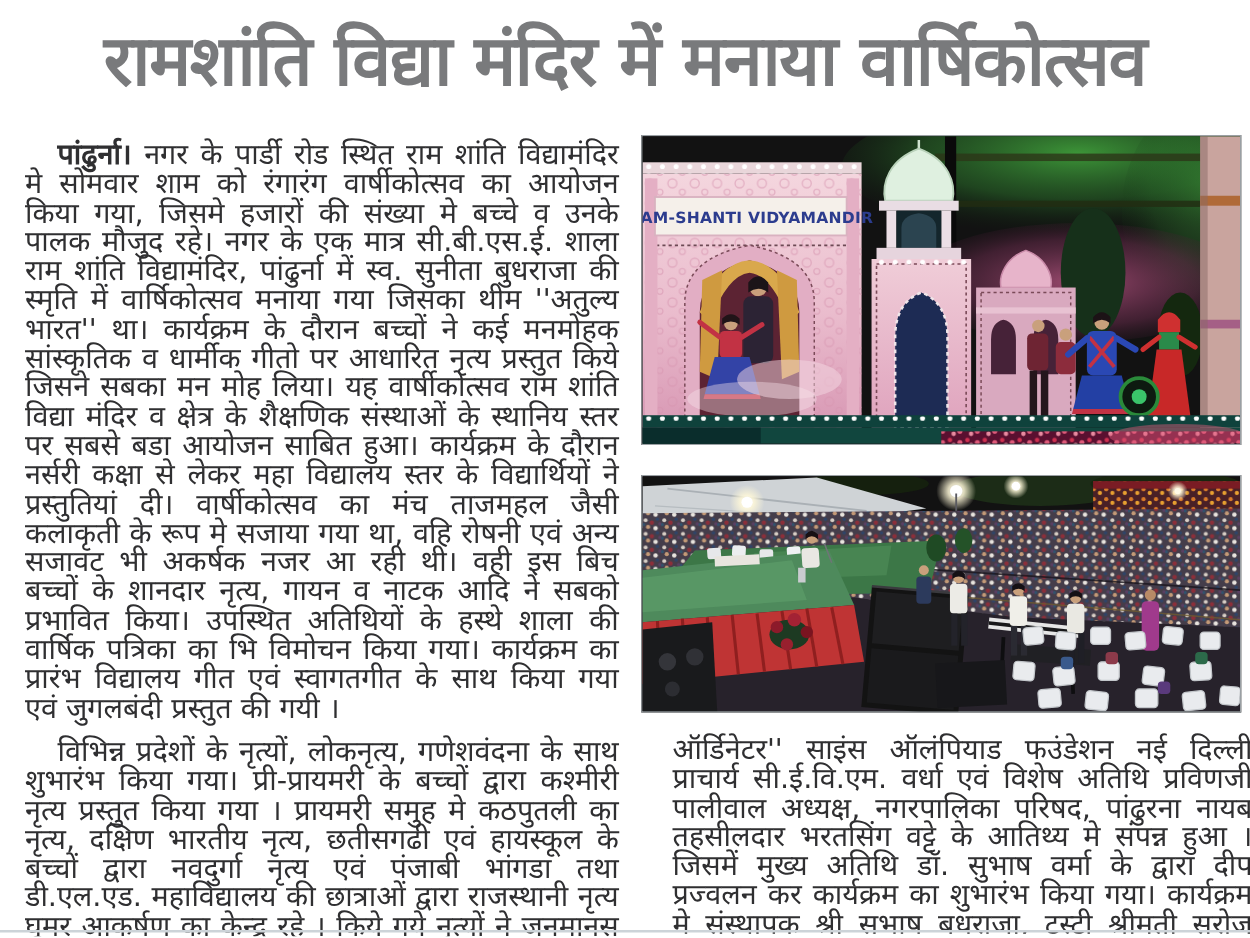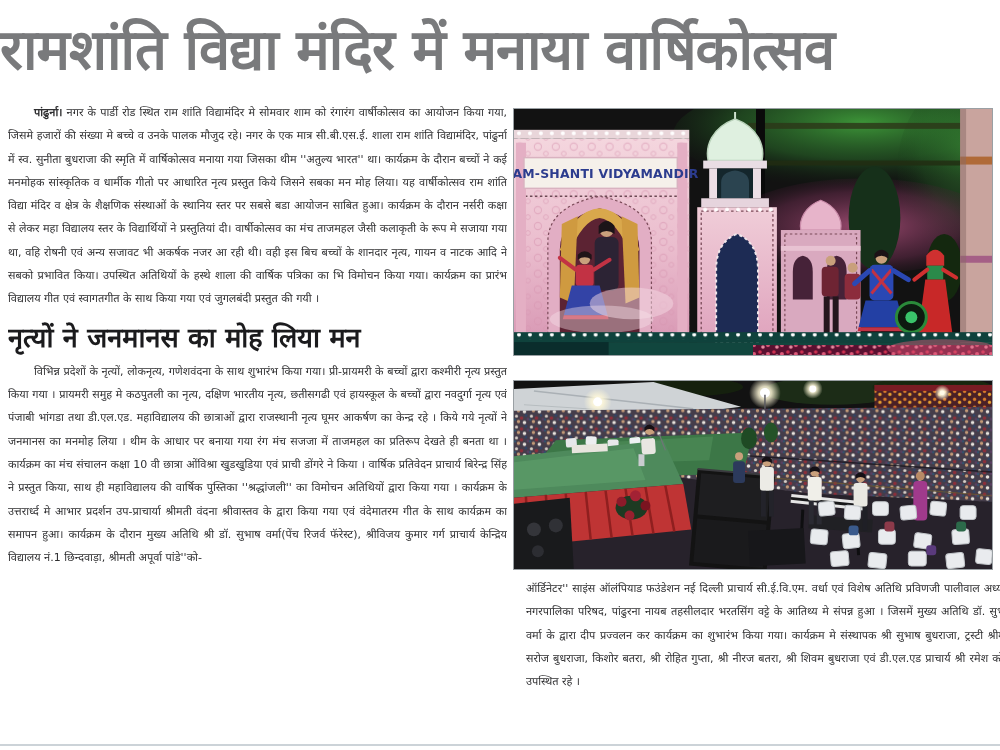--- a/index.html
+++ b/index.html
@@ -3,30 +3,30 @@
 <meta charset="utf-8">
 <style>
   html,body{margin:0;padding:0;}
   body{
     width:1000px;height:750px;position:relative;background:#ffffff;
     font-family:"DejaVu Sans","Liberation Sans",sans-serif;
     overflow:hidden;
   }
   .headline{
     position:absolute;top:4px;left:0;width:1000px;height:96px;
-    text-align:left;font-weight:bold;font-size:56px;line-height:92px;
+    text-align:center;font-weight:bold;font-size:56px;line-height:92px;
     color:#797a7c;letter-spacing:-1px;white-space:nowrap;
   }
   .left-col{
     position:absolute;left:8px;top:101px;width:499px;height:648px;
     overflow:hidden;
   }
   .body-text{
-    font-size:11px;line-height:23.3px;text-align:justify;
-    color:#2f2f31;margin:0;
+    font-size:23px;line-height:23.3px;text-align:justify;
+    color:#2f2f31;margin:12px;
   }
   .indent{text-indent:26px;}
   .dateline{font-weight:bold;}
   .subheading{
     font-size:27px;font-weight:bold;color:#1b1b1d;
     margin:11px 0 7px 0;line-height:1.15;text-align:left;
   }
   .photo{
     position:absolute;border:1px solid #9aa0a4;box-sizing:border-box;
     background:#111;
@@ -43,21 +43,20 @@
     background:#ccd3d8;
   }
 </style>
 </head>
 <body>
 
 <div class="headline">रामशांति विद्या मंदिर में मनाया वार्षिकोत्सव</div>
 
 <div class="left-col">
   <p class="body-text indent"><span class="dateline">पांढुर्ना।</span><span> नगर के पार्डी रोड स्थित राम शांति विद्यामंदिर मे सोमवार शाम को रंगारंग वार्षीकोत्सव का आयोजन किया गया, जिसमे हजारों की संख्या मे बच्चे व उनके पालक मौजुद रहे। नगर के एक मात्र सी.बी.एस.ई. शाला राम शांति विद्यामंदिर, पांढुर्ना में स्व. सुनीता बुधराजा की स्मृति में वार्षिकोत्सव मनाया गया जिसका थीम ''अतुल्य भारत'' था। कार्यक्रम के दौरान बच्चों ने कई मनमोहक सांस्कृतिक व धार्मीक गीतो पर आधारित नृत्य प्रस्तुत किये जिसने सबका मन मोह लिया। यह वार्षीकोत्सव राम शांति विद्या मंदिर व क्षेत्र के शैक्षणिक संस्थाओं के स्थानिय स्तर पर सबसे बडा आयोजन साबित हुआ। कार्यक्रम के दौरान नर्सरी कक्षा से लेकर महा विद्यालय स्तर के विद्यार्थियों ने प्रस्तुतियां दी। वार्षीकोत्सव का मंच ताजमहल जैसी कलाकृती के रूप मे सजाया गया था, वहि रोषनी एवं अन्य सजावट भी अकर्षक नजर आ रही थी। वही इस बिच बच्चों के शानदार नृत्य, गायन व नाटक आदि ने सबको प्रभावित किया। उपस्थित अतिथियों के हस्थे शाला की वार्षिक पत्रिका का भि विमोचन किया गया। कार्यक्रम का प्रारंभ विद्यालय गीत एवं स्वागतगीत के साथ किया गया एवं जुगलबंदी प्रस्तुत की गयी ।</span></p>
-  <h2 class="subheading">नृत्यों ने जनमानस का मोह लिया मन</h2>
   <p class="body-text indent">विभिन्न प्रदेशों के नृत्यों, लोकनृत्य, गणेशवंदना के साथ शुभारंभ किया गया। प्री-प्रायमरी के बच्चों द्वारा कश्मीरी नृत्य प्रस्तुत किया गया । प्रायमरी समुह मे कठपुतली का नृत्य, दक्षिण भारतीय नृत्य, छतीसगढी एवं हायस्कूल के बच्चों द्वारा नवदुर्गा नृत्य एवं पंजाबी भांगडा तथा डी.एल.एड. महाविद्यालय की छात्राओं द्वारा राजस्थानी नृत्य घूमर आकर्षण का केन्द्र रहे । किये गये नृत्यों ने जनमानस का मनमोह लिया । थीम के आधार पर बनाया गया रंग मंच सजजा में ताजमहल का प्रतिरूप देखते ही बनता था । कार्यक्रम का मंच संचालन कक्षा 10 वी छात्रा ओंविश्रा खुडखुडिया एवं प्राची डोंगरे ने किया । वार्षिक प्रतिवेदन प्राचार्य बिरेन्द्र सिंह ने प्रस्तुत किया, साथ ही महाविद्यालय की वार्षिक पुस्तिका ''श्रद्धांजली'' का विमोचन अतिथियों द्वारा किया गया । कार्यक्रम के उत्तरार्ध्द मे आभार प्रदर्शन उप-प्राचार्या श्रीमती वंदना श्रीवास्तव के द्वारा किया गया एवं वंदेमातरम गीत के साथ कार्यक्रम का समापन हुआ। कार्यक्रम के दौरान मुख्य अतिथि श्री डॉ. सुभाष वर्मा(पेंच रिजर्व फॅरेस्ट), श्रीविजय कुमार गर्ग प्राचार्य केन्द्रिय विद्यालय नं.1 छिन्दवाड़ा, श्रीमती अपूर्वा पांडे''को-</p>
 </div>
 
 <div class="photo" id="stage-photo">
   <svg viewBox="0 0 480 248" preserveAspectRatio="none">
     <defs>
       <radialGradient id="greenGlow" cx="50%" cy="40%" r="60%">
         <stop offset="0%" stop-color="#3f9c3a" stop-opacity="0.95"></stop>
         <stop offset="55%" stop-color="#2a6e2a" stop-opacity="0.55"></stop>
         <stop offset="100%" stop-color="#0f2410" stop-opacity="0"></stop>

